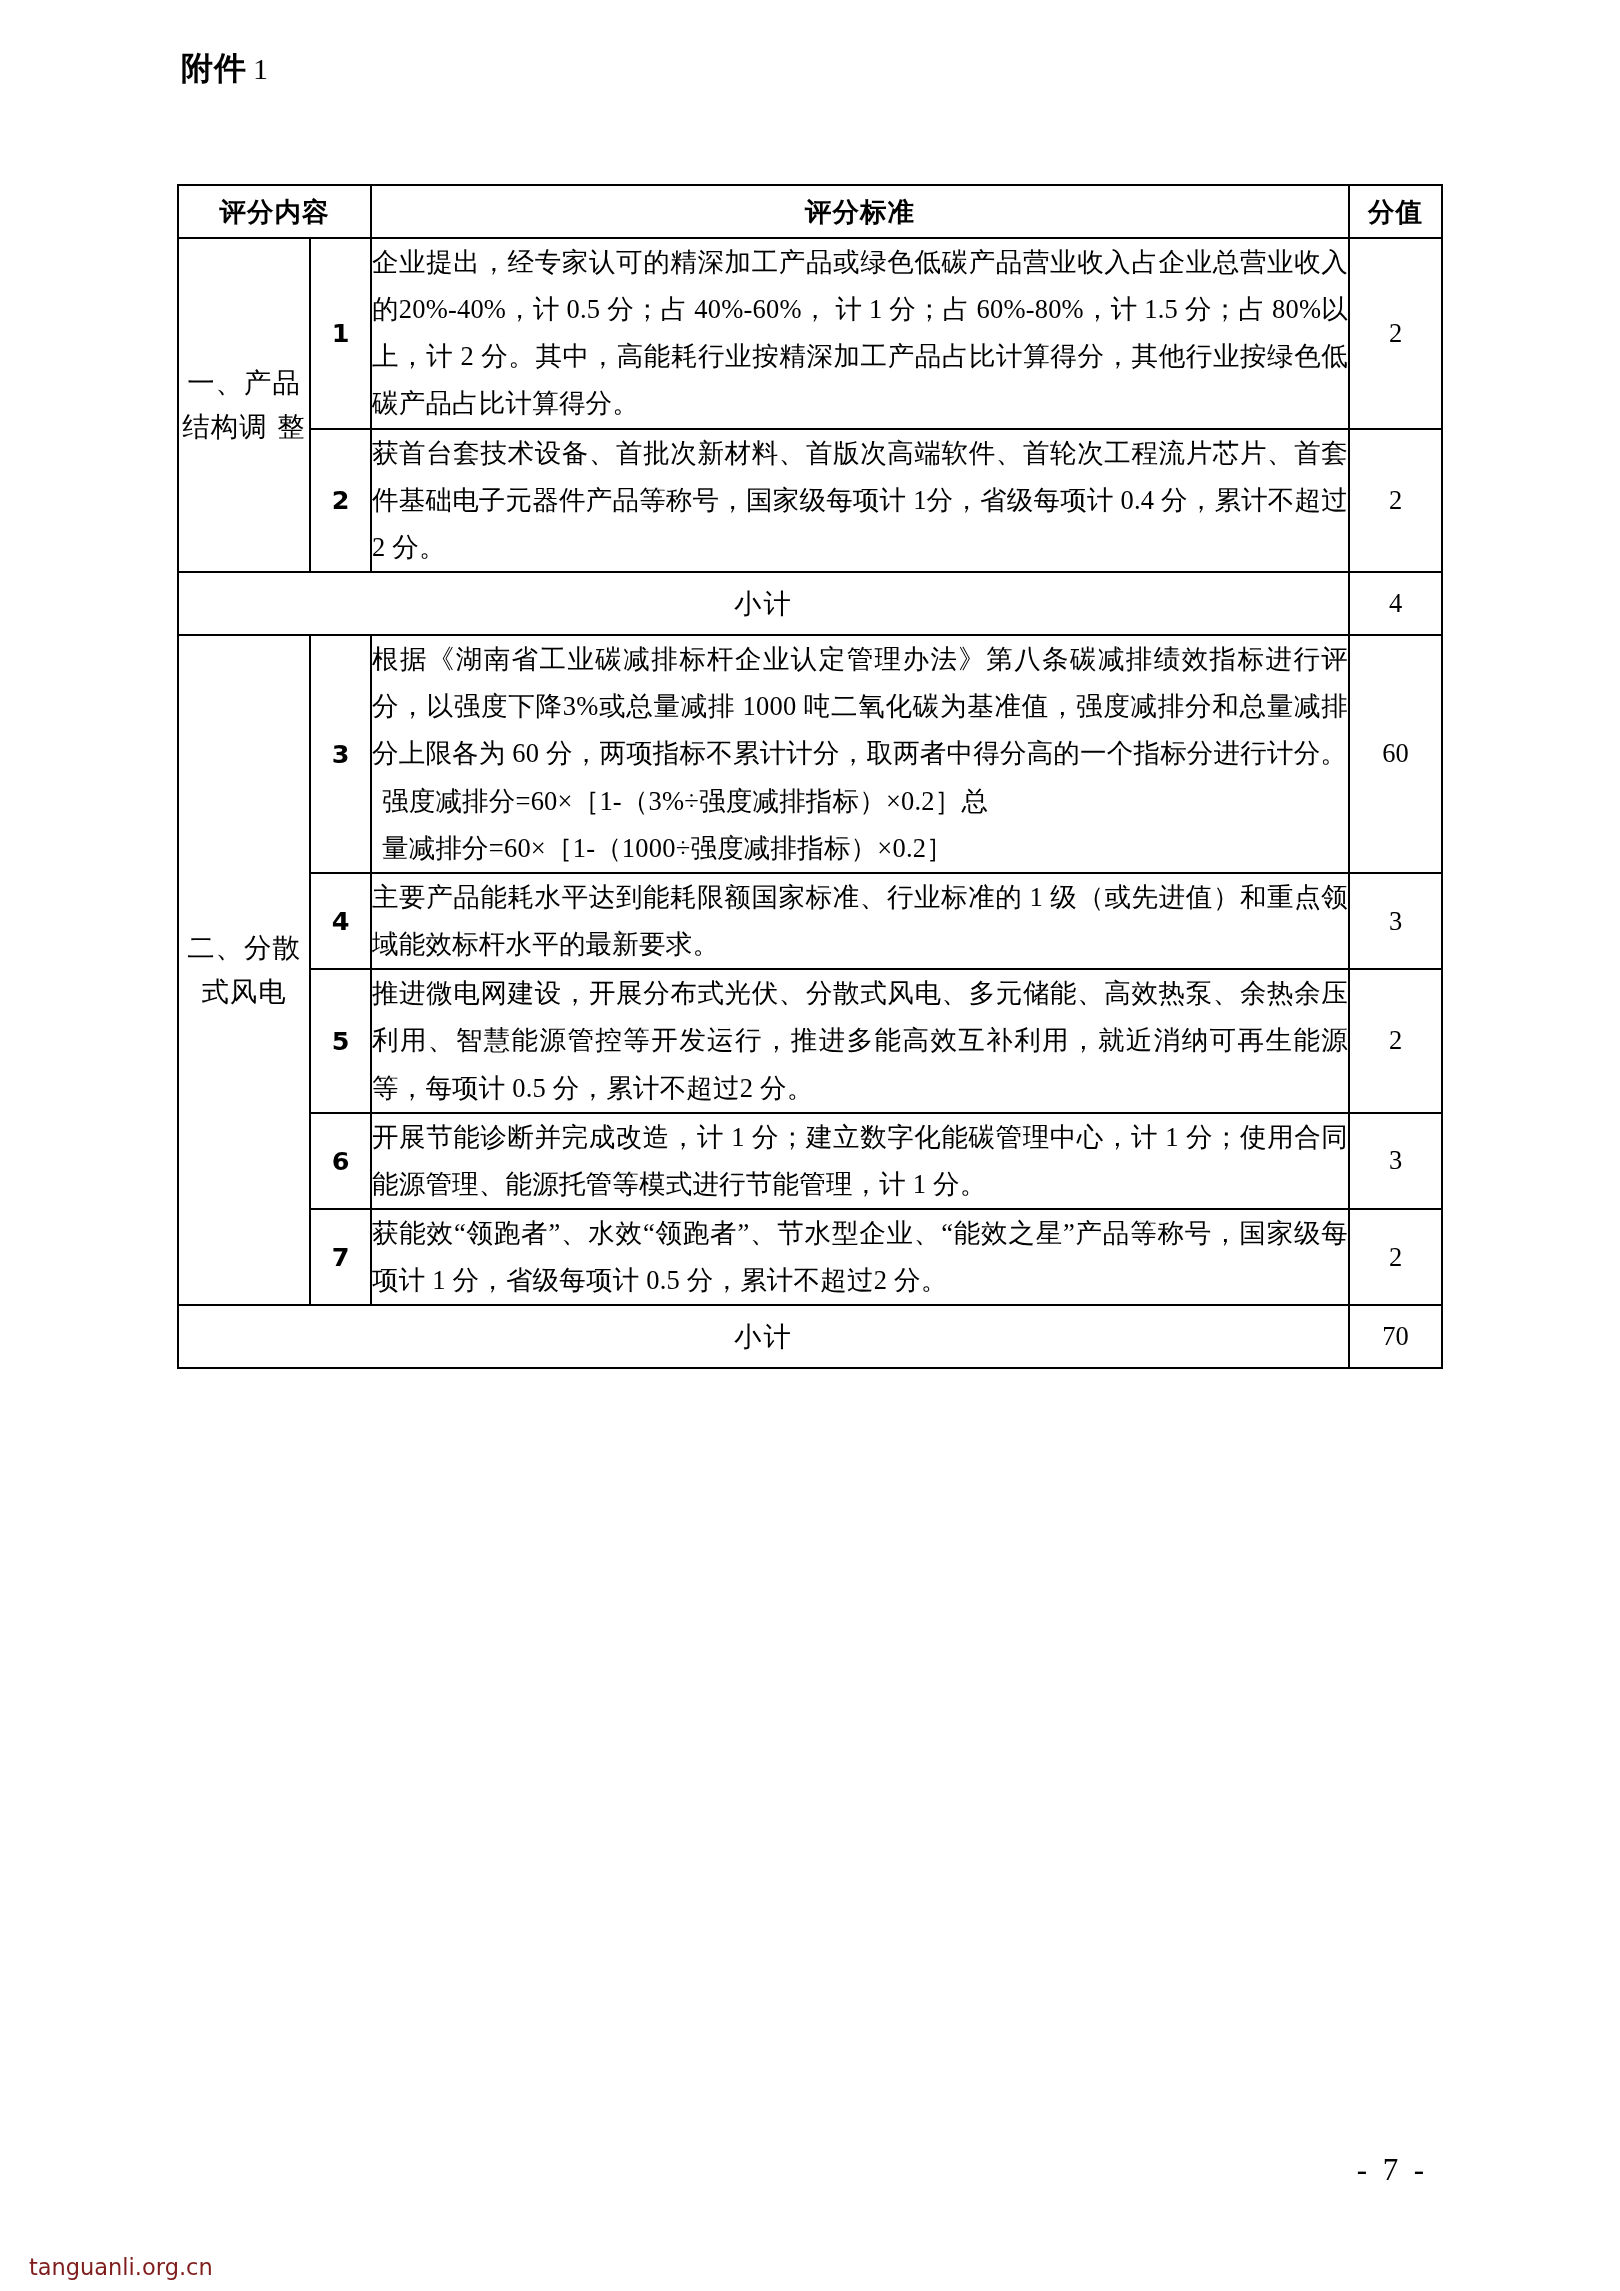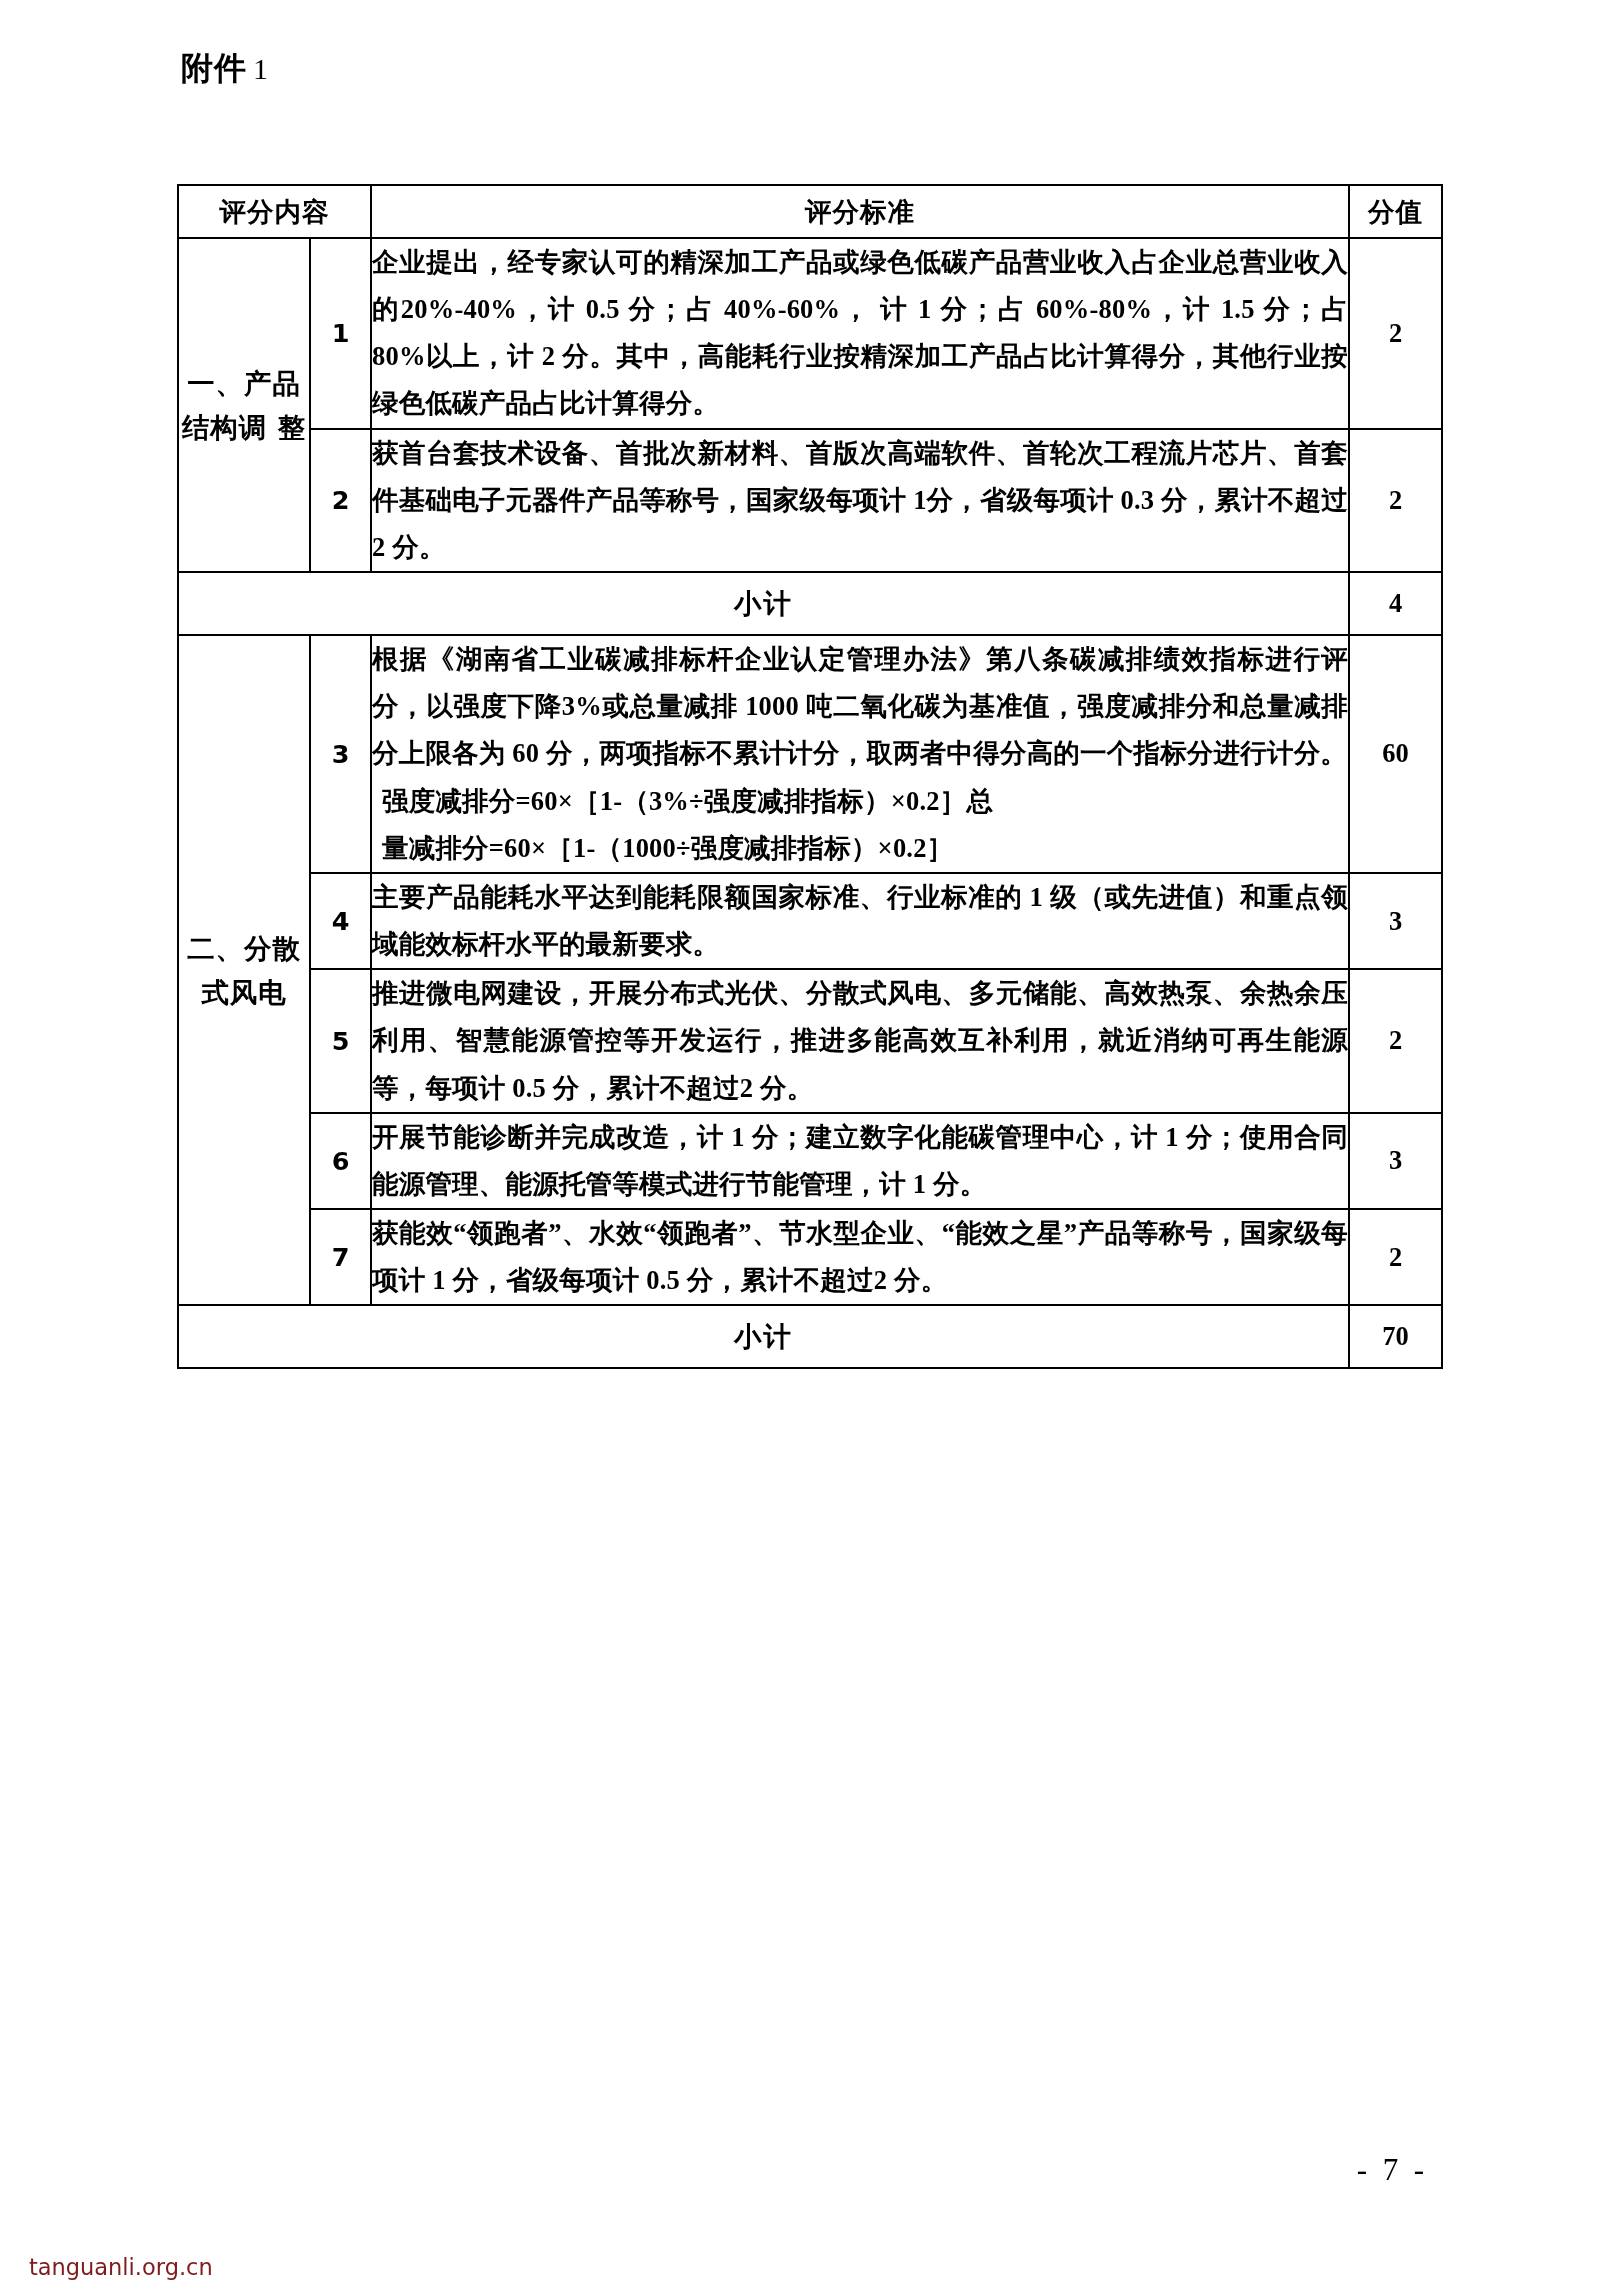--- a/index.html
+++ b/index.html
@@ -62,21 +62,20 @@
     left: 177px;
     top: 184px;
     width: 1264px;
     border-collapse: collapse;
     table-layout: fixed;
   }
   .score-table td, .score-table th {
     border: 2px solid #000;
     vertical-align: middle;
     padding: 0;
-    font-weight: bold;
   }
   .score-table th {
     font-family: "DejaVu Sans", "Liberation Sans", sans-serif;
     font-weight: 700;
     font-size: 26.5px;
     height: 51px;
     text-align: center;
     letter-spacing: 1px;
   }
 
@@ -177,21 +176,21 @@
     <tbody>
 
       <tr>
         <td class="cat-cell" rowspan="2">一、产品结构调 整</td>
         <td class="no-cell">1</td>
         <td class="crit-cell">企业提出，经专家认可的精深加工产品或绿色低碳产品营业收入占企业总营业收入的20%-40%，计 0.5 分；占 40%-60%， 计 1 分；占 60%-80%，计 1.5 分；占 80%以上，计 2 分。其中，高能耗行业按精深加工产品占比计算得分，其他行业按绿色低碳产品占比计算得分。</td>
         <td class="score-cell">2</td>
       </tr>
       <tr>
         <td class="no-cell">2</td>
-        <td class="crit-cell">获首台套技术设备、首批次新材料、首版次高端软件、首轮次工程流片芯片、首套件基础电子元器件产品等称号，国家级每项计 1分，省级每项计 0.3 分，累计不超过2 分。</td>
+        <td class="crit-cell">获首台套技术设备、首批次新材料、首版次高端软件、首轮次工程流片芯片、首套件基础电子元器件产品等称号，国家级每项计 1分，省级每项计 0.4 分，累计不超过2 分。</td>
         <td class="score-cell">2</td>
       </tr>
       <tr>
         <td class="subtotal-cell" colspan="3">小计</td>
         <td class="score-cell">4</td>
       </tr>
 
       <tr>
         <td class="cat-cell" rowspan="5">二、分散式风电</td>
         <td class="no-cell">3</td>

